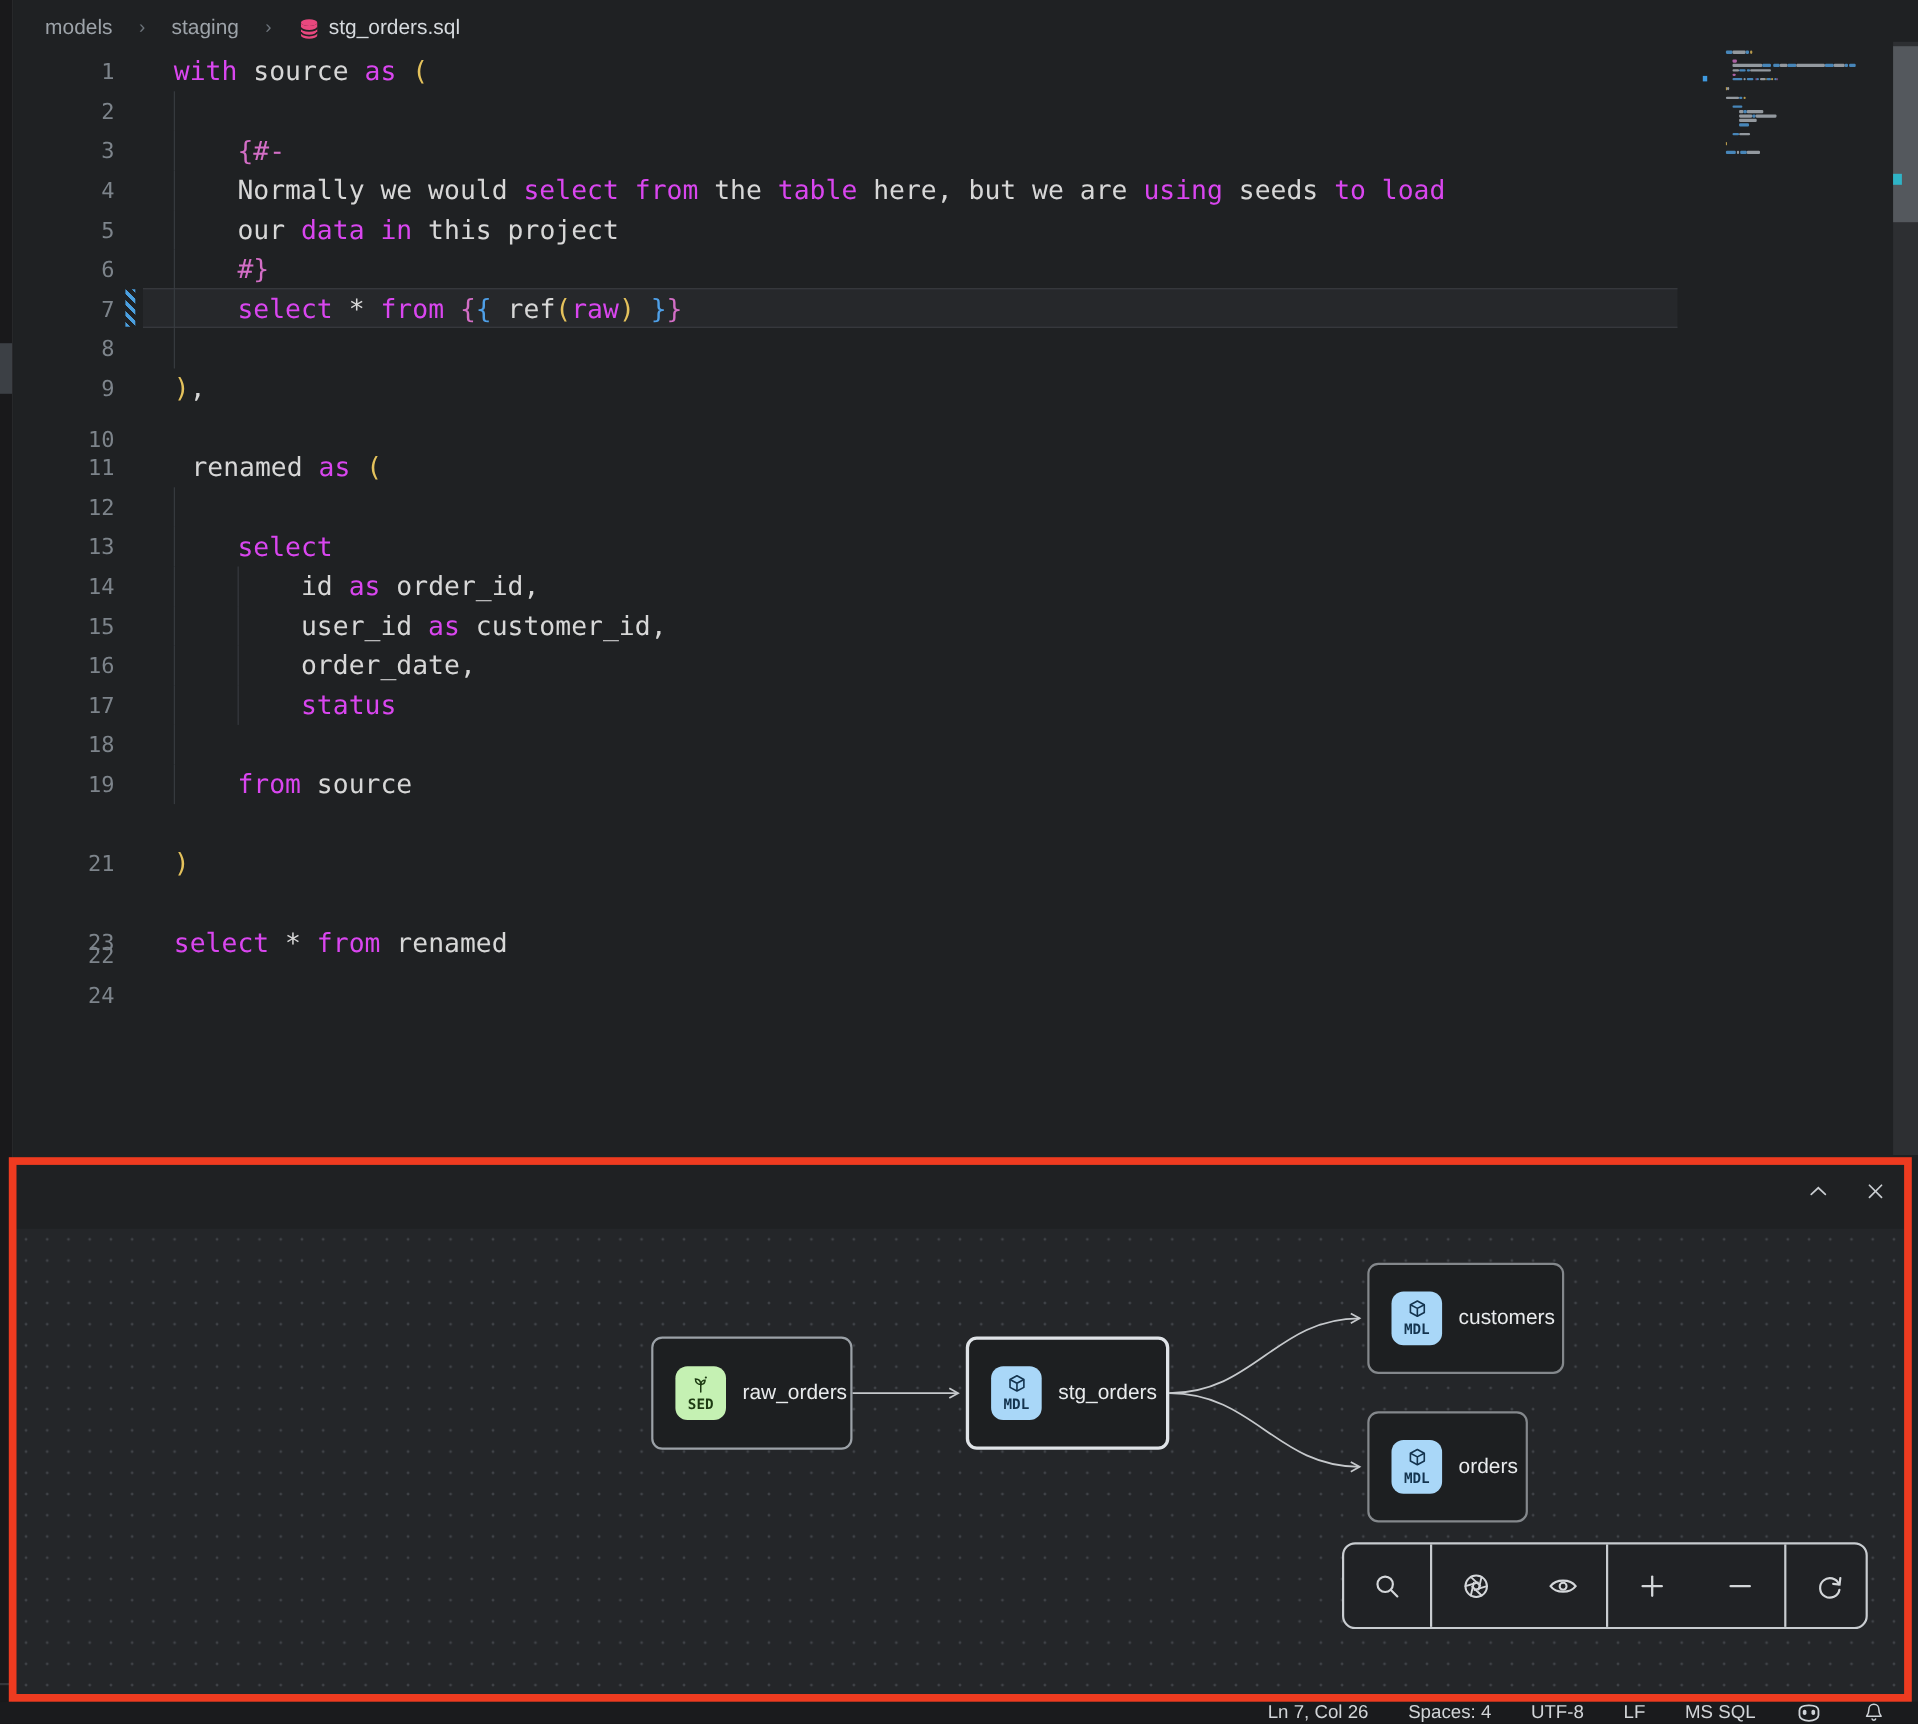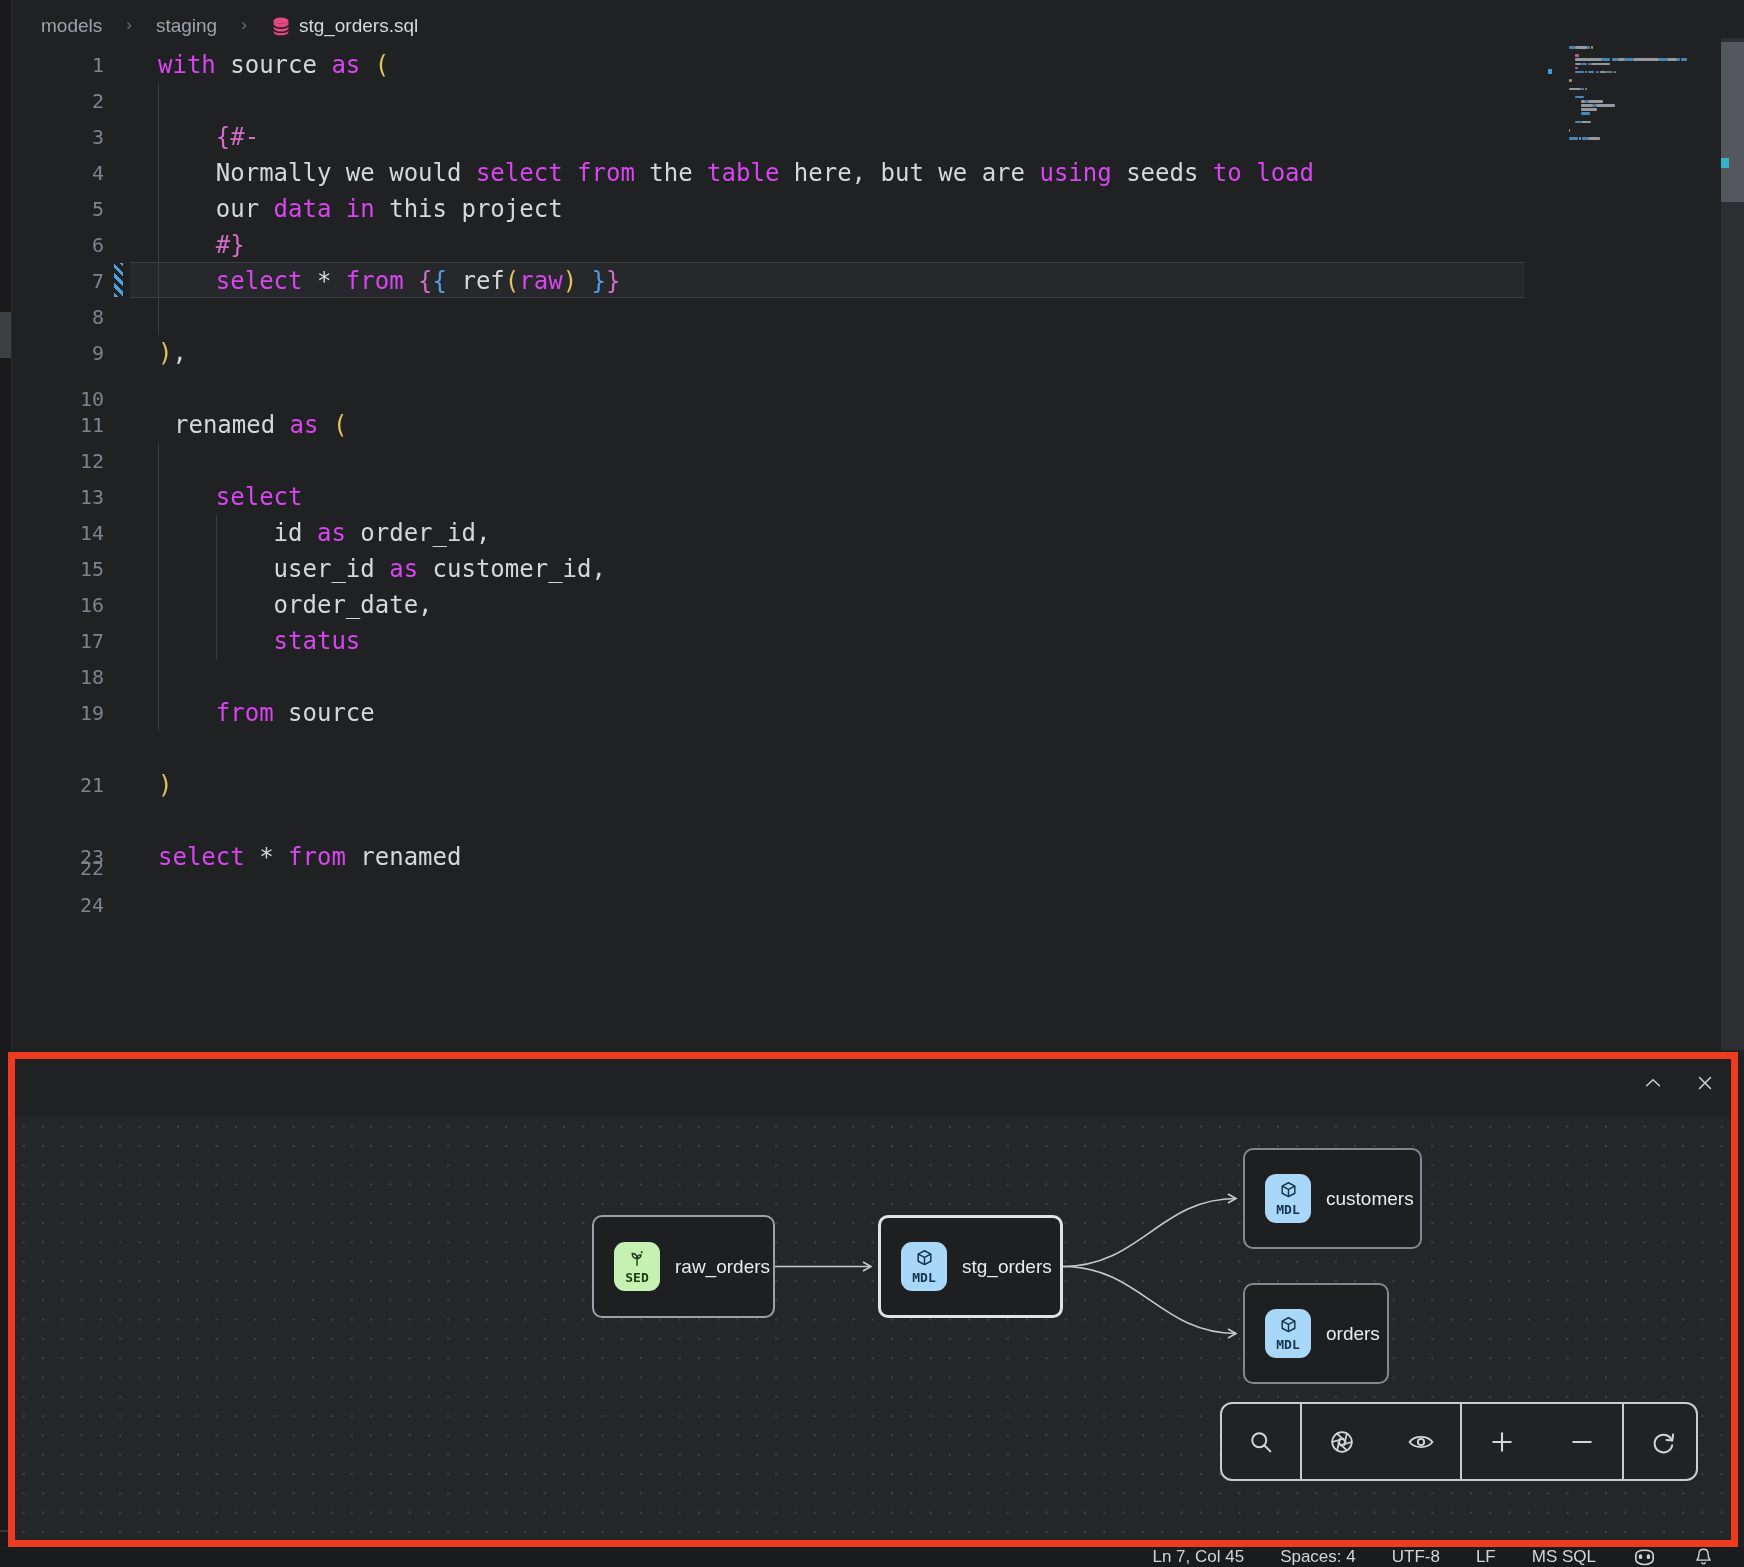--- a/index.html
+++ b/index.html
@@ -426,21 +426,21 @@
               </g>
             </svg>
           </span>
         </div>
       </div>
     </div>
 
   <div id="highlight-box"></div>
 
   <div id="statusbar">
-      <span class="sb-item">Ln 7, Col 45</span>
+      <span class="sb-item">Ln 7, Col 26</span>
       <span class="sb-item">Spaces: 4</span>
       <span class="sb-item">UTF-8</span>
       <span class="sb-item">LF</span>
       <span class="sb-item">MS SQL</span>
       <span class="sb-icon">
         <span style="display: inline-flex; align-items: center;">
           <svg width="25" height="22" viewBox="0 0 26 22">
             <g fill="none" stroke="#cfd3d7" stroke-width="1.7" stroke-linejoin="round">
               <path d="M4,9 C4,5.5 7.5,4 13,4 C18.5,4 22,5.5 22,9 L22,13.5 C22,16.5 18,18.8 13,18.8 C8,18.8 4,16.5 4,13.5 Z"></path>
             </g>

